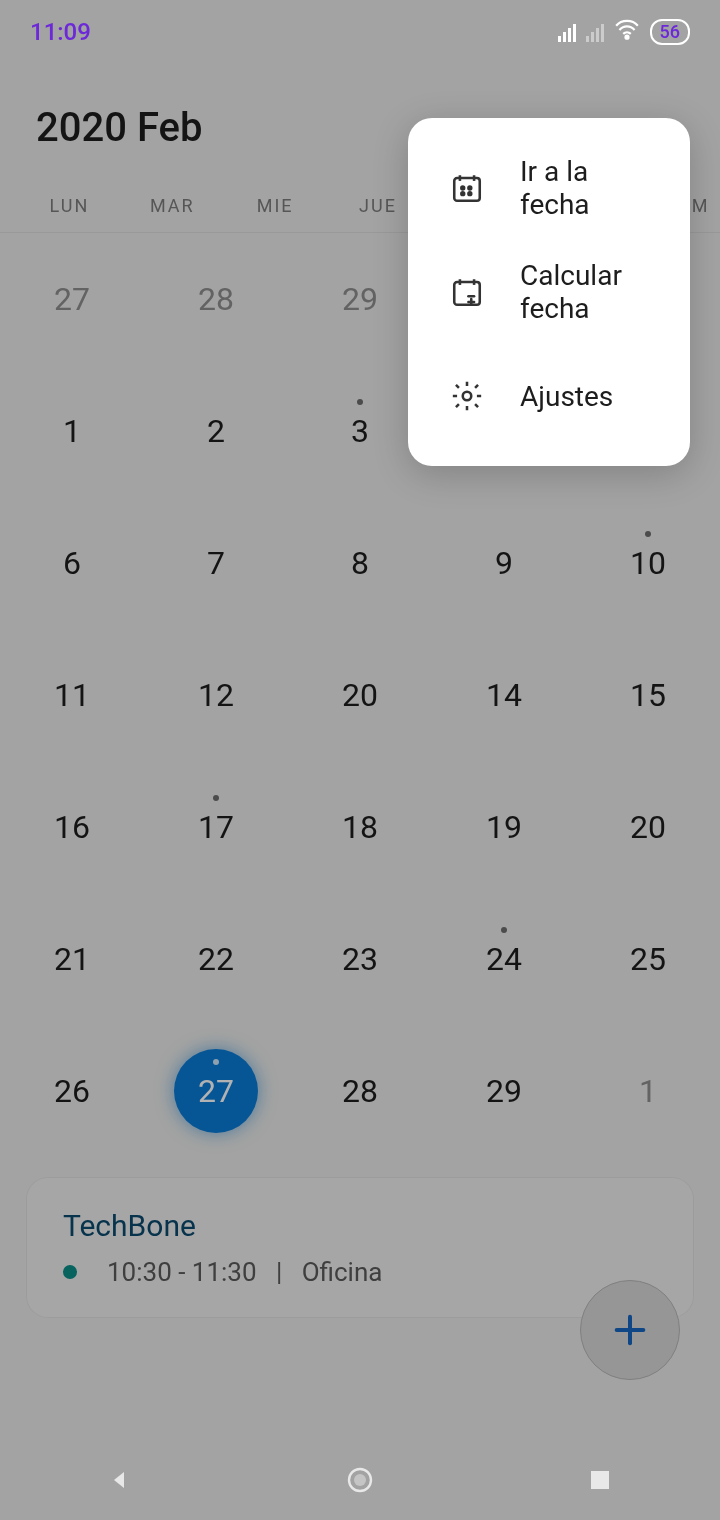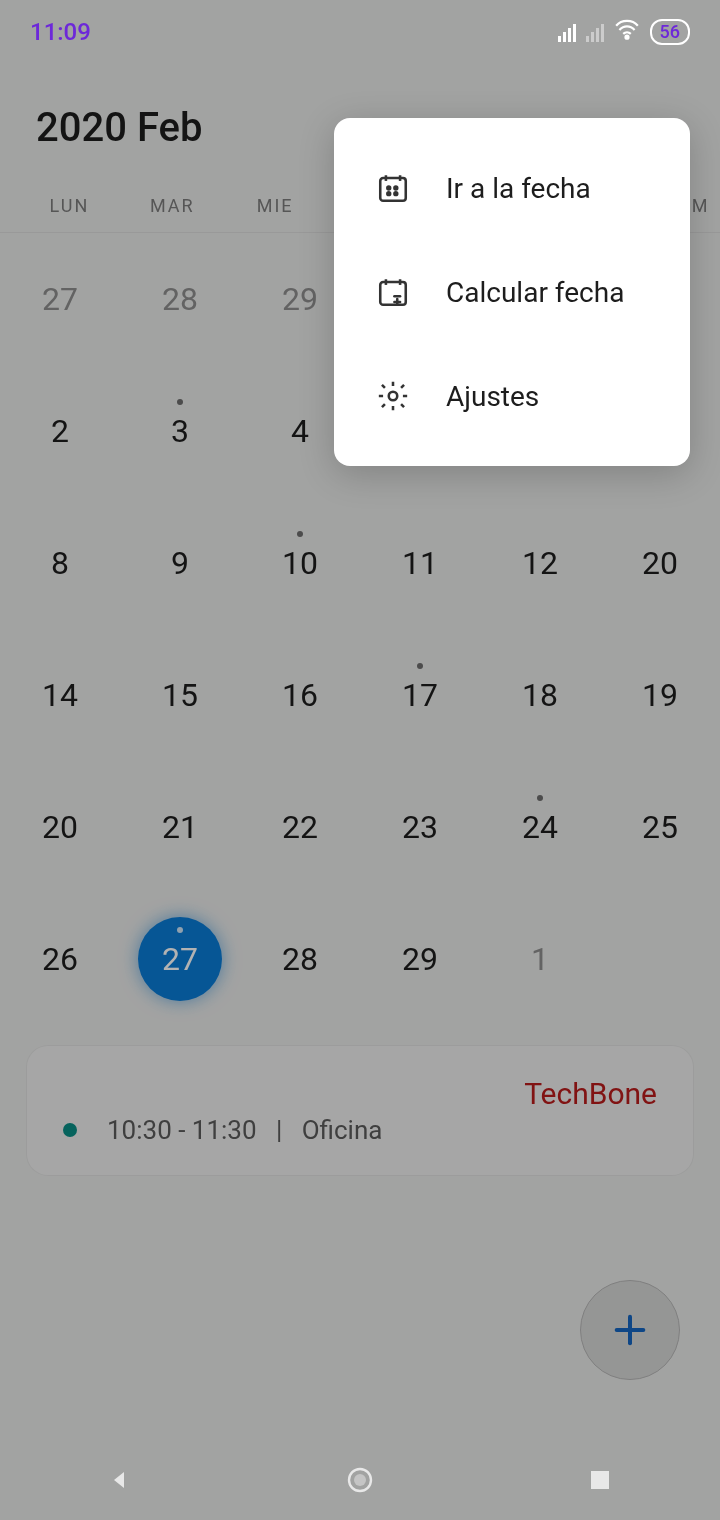--- a/index.html
+++ b/index.html
@@ -17,46 +17,46 @@
 
   
   .header { padding: 40px 36px 20px; }
   .month-title { font-size: 40px; font-weight: 500; color: #1d1d1d; }
 
   
   .weekday-row { display: grid; grid-template-columns: repeat(7, 1fr); padding: 24px 0 16px 0; border-bottom: 1px solid rgba(0,0,0,0.06); }
   .weekday { text-align: center; font-size: 18px; color: #7c7c7c; letter-spacing: 2px; padding-left: 36px; }
 
   
-  .cal-grid { display: grid; grid-template-columns: repeat(6, 1fr); text-align: center; }
+  .cal-grid { display: grid; grid-template-columns: repeat(5, 1fr); text-align: center; }
   .cal-cell { height: 132px; display: flex; flex-direction: column; align-items: center; justify-content: center; position: relative; }
   .cal-num { font-size: 32px; color: #1d1d1d; font-weight: 400; }
   .cal-num.dim { color: #8e8e8e; }
   .cal-dot { position: absolute; top: 34px; width: 6px; height: 6px; border-radius: 50%; background: #6d6d6d; }
   .cal-cell.selected .circle { position: absolute; width: 84px; height: 84px; border-radius: 50%; background: #0a7bd6; box-shadow: 0 0 18px rgba(10,123,214,0.55); }
   .cal-cell.selected .cal-num { position: relative; color: #fff; }
   .cal-cell.selected .cal-dot { background: #cde6f9; z-index: 1; }
 
   
   .event-card { margin: 20px 26px 0; background: rgba(255,255,255,0.22); border: 1px solid rgba(0,0,0,0.06); border-radius: 22px; padding: 30px 36px; }
-  .event-title { font-size: 30px; color: #b91c1c; font-weight: 400; margin-bottom: 4px; text-align: right; }
+  .event-title { font-size: 30px; color: #0c4a6e; font-weight: 400; margin-bottom: 14px; }
   .event-sub-row { display: flex; align-items: center; gap: 30px; }
   .event-dot { width: 14px; height: 14px; border-radius: 50%; background: #0a8e86; flex-shrink: 0; }
   .event-sub { font-size: 26px; color: #5b5b5b; }
 
   
   .fab { position: absolute; right: 40px; bottom: 140px; width: 100px; height: 100px; border-radius: 50%; background: #d6d7d6; border: 1px solid #b7b7b7; display: flex; align-items: center; justify-content: center; z-index: 2; }
   .fab svg { width: 40px; height: 40px; }
 
   
   .navbar { position: absolute; bottom: 0; left: 0; right: 0; height: 80px; display: flex; align-items: center; justify-content: space-around; z-index: 10; }
   .nav-btn { width: 60px; height: 60px; display: flex; align-items: center; justify-content: center; }
 
   
-  .popup { position: absolute; top: 118px; right: 30px; width: 356px; background: #fff; border-radius: 16px; box-shadow: 0 8px 36px rgba(0,0,0,0.20); padding: 18px 0; z-index: 20; }
+  .popup { position: absolute; top: 118px; right: 30px; width: 282px; background: #fff; border-radius: 24px; box-shadow: 0 8px 36px rgba(0,0,0,0.20); padding: 18px 0; z-index: 20; }
   .popup-item { display: flex; align-items: center; height: 104px; padding: 0 40px; gap: 34px; }
   .popup-icon { width: 38px; height: 38px; display: flex; align-items: center; justify-content: center; flex-shrink: 0; }
   .popup-label { font-size: 28px; color: #1d1d1d; }
 
   
   .sig { display: inline-flex; align-items: flex-end; gap: 2px; height: 20px; }
   .sig span { width: 3px; background: #fff; }
   .sig.dim span { background: rgba(255,255,255,0.45); }
 </style>
 </head>

